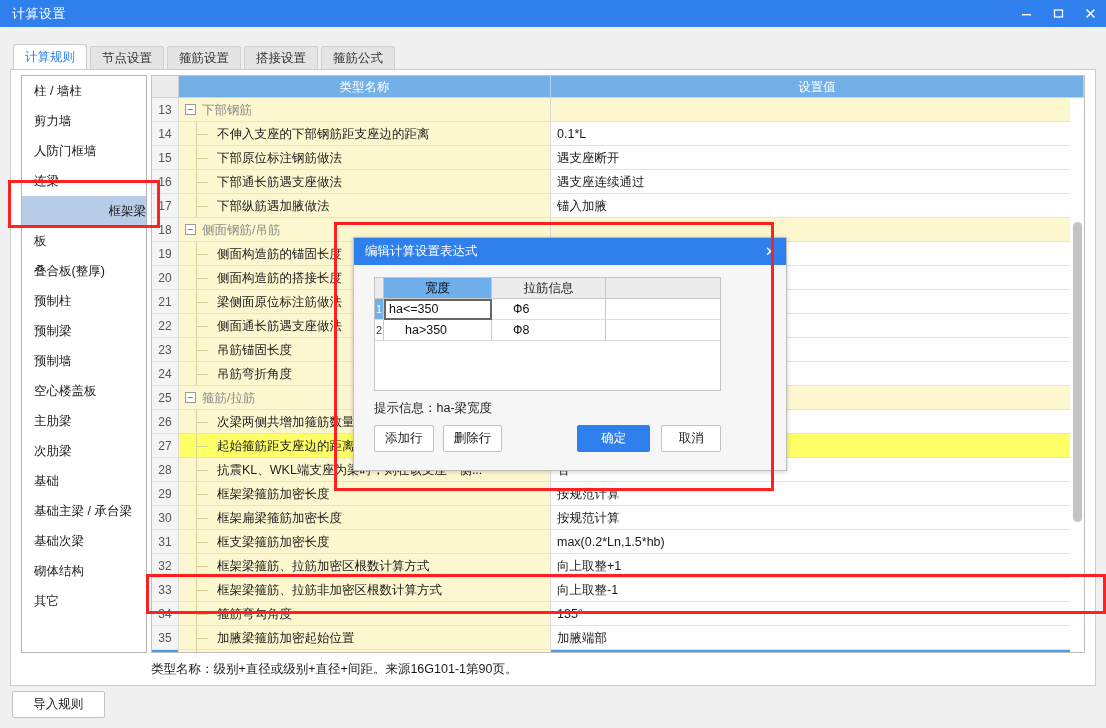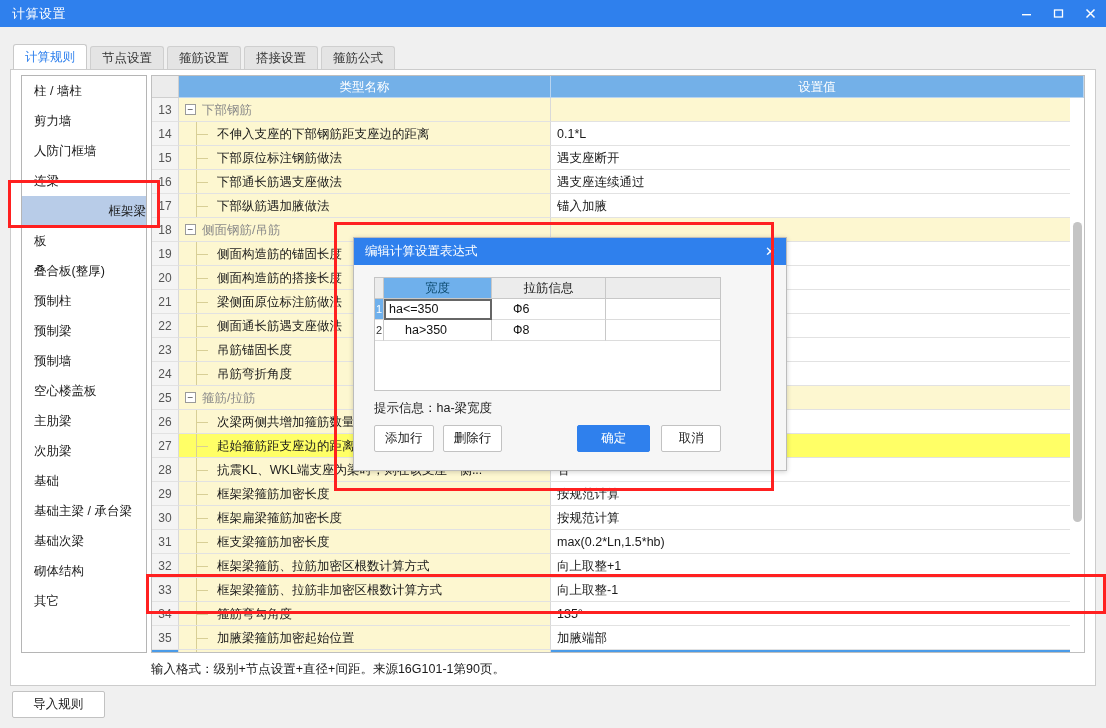--- a/index.html
+++ b/index.html
@@ -240,21 +240,21 @@
     width: 9px; height: 21px;
     background: #ececec; border-right: 1px solid #c8c8c8;
     border-bottom: 1px solid #c8c8c8;
   }
   .dg-h-c {
     height: 21px; line-height: 21px; text-align: center;
     font-size: 12.5px;
     border-right: 1px solid #c8c8c8;
     border-bottom: 1px solid #c8c8c8;
   }
-  .dg-h-c.sel { background: #6fb0ec; color: #0c4a6e; width: 108px; }
+  .dg-h-c.sel { background: #6fb0ec; color: #000000; width: 108px; }
   .dg-h-c.pl  { background: #ececec; color: #1a1a1a; width: 114px; }
   .dg-h-c.sp  { background: #ececec; flex: 1; border-right: none; }
 
   .dg-row { display: flex; height: 21px; }
   .dg-num {
     width: 9px; height: 21px; line-height: 21px;
     font-size: 11px; text-align: center; color: #333;
     background: #ffffff;
     border-right: 1px solid #c8c8c8;
     border-bottom: 1px solid #dcdcdc;
@@ -490,21 +490,21 @@
           <div class="g-num sel">36</div>
           <div class="g-name">拉筋配置</div>
           <div class="g-val"></div>
         </div>
 
         <div class="vscroll">
           <div class="vthumb"></div>
         </div>
       </div>
 
-      <div class="hintbar">输入格式：级别+节点设置+直径+间距。来源16G101-1第90页。</div>
+      <div class="hintbar">类型名称：级别+直径或级别+直径+间距。来源16G101-1第90页。</div>
     </div>
 
     <div class="footer">
       <div class="fbtn">导入规则</div>
       <div class="fbtn">导出规则</div>
       <div class="fbtn">恢复默认值</div>
     </div>
   </div>
 
   <div class="dialog">

